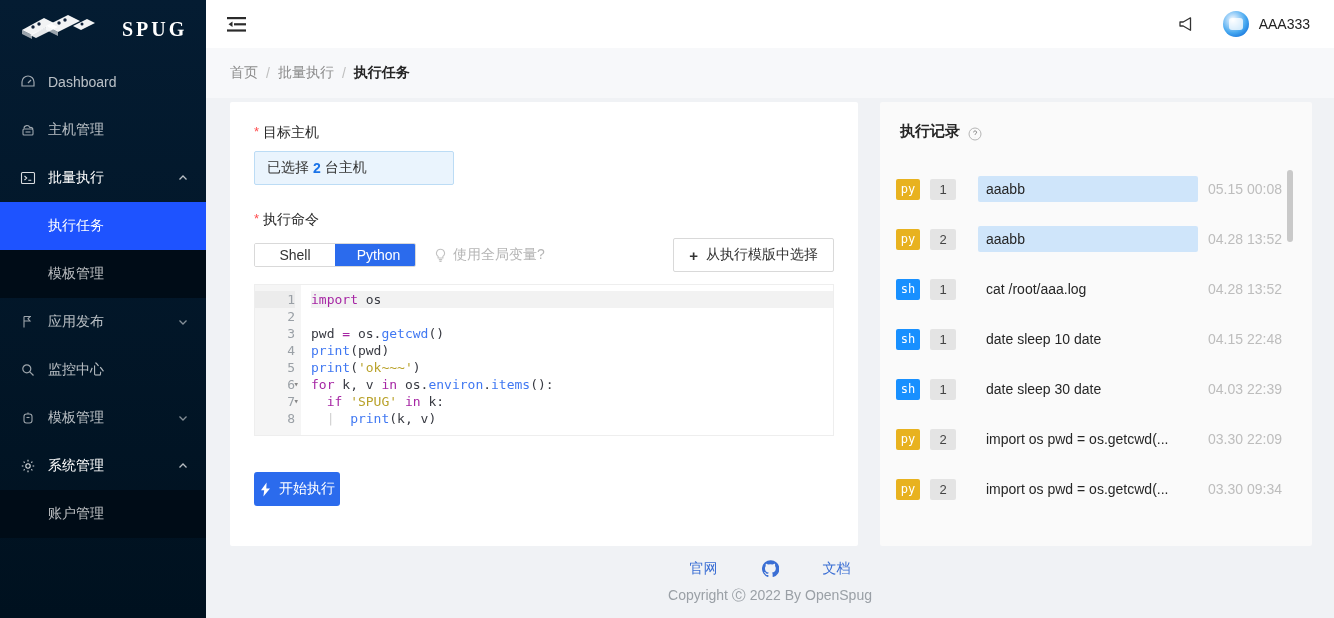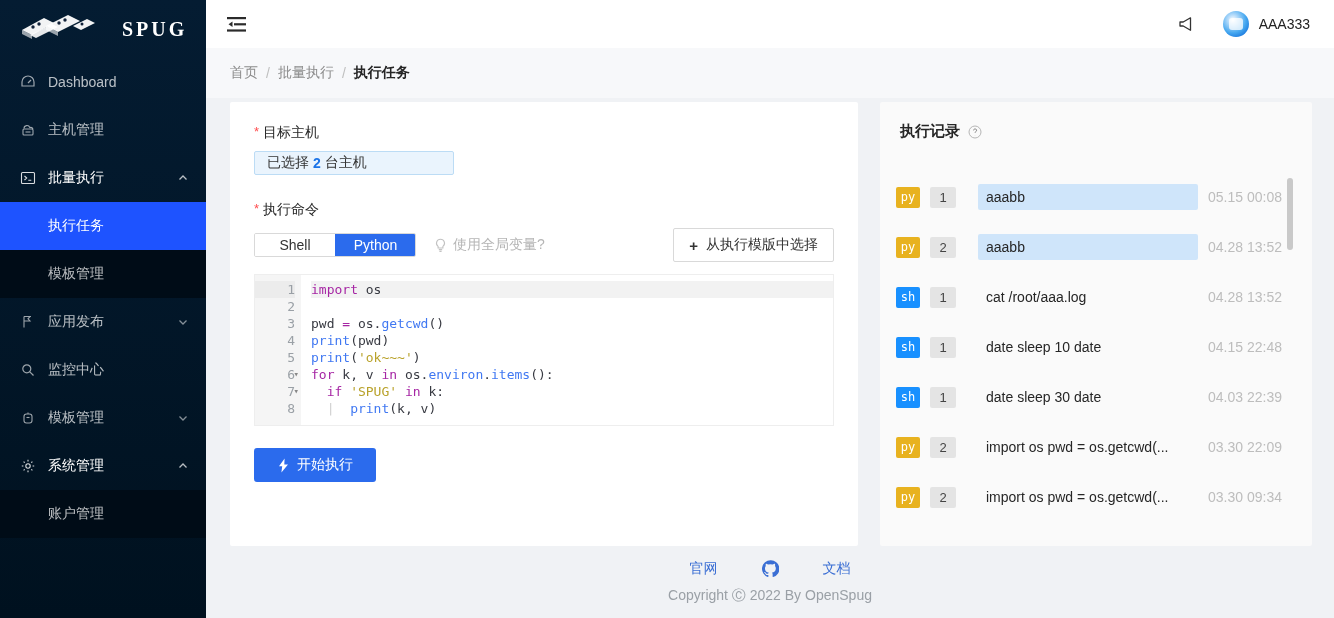--- a/index.html
+++ b/index.html
@@ -73,34 +73,34 @@
   }
   .card-left { flex: 1; background: #fff; border-radius: 2px; padding: 22px 24px 24px 24px; min-width: 0; }
   .card-right {
     width: 432px; flex: 0 0 432px; background: #fafafa; border-radius: 2px;
     padding: 20px 16px 0 16px; position: relative; overflow: hidden;
   }
 
   .field-label { font-size: 14px; color: #262626; margin-bottom: 9px; display: flex; align-items: center; }
   .req-star { color: #ff4d4f; font-size: 13px; margin-right: 4px; line-height: 1; position: relative; top: -2px;}
   .host-select {
-    width: 200px; height: 24px; border: 1px solid #bcdcf5; background: #eaf4fd;
+    width: 200px; height: 34px; border: 1px solid #bcdcf5; background: #eaf4fd;
     border-radius: 2px; display: flex; align-items: center; padding: 0 12px;
     font-size: 14px; color: #333; cursor: pointer;
   }
   .host-select .num { color: #1a73e8; font-weight: 700; margin: 0 4px; }
 
   .cmd-label { margin-top: 26px; }
   .cmd-row { display: flex; align-items: center; height: 34px; }
   .seg { display: flex; height: 24px; border-radius: 2px; overflow: hidden; border: 1px solid #d9d9d9; }
   .seg-btn {
     min-width: 80px; display: flex; align-items: center; justify-content: center;
     font-size: 14px; color: #333; background: #fff; cursor: pointer; padding: 0 14px;
   }
-  .seg-btn + .seg-btn { border-left: 1px solid #701a75; }
+  .seg-btn + .seg-btn { border-left: 7px solid #701a75; }
   .seg-btn.active { background: #2b6bed; color: #fff; border-color: #2b6bed; }
   .hint { display: flex; align-items: center; gap: 6px; margin-left: 18px; font-size: 14px; color: #b5b5b5; cursor: pointer;}
   .tmpl-btn {
     margin-left: auto; height: 34px; border: 1px solid #d9d9d9; background: #fff; border-radius: 2px;
     display: flex; align-items: center; gap: 8px; padding: 0 15px; font-size: 14px; color: #333; cursor: pointer;
   }
 
   
   .editor {
     margin-top: 12px; border: 1px solid #eee; background: #fff; height: 152px; overflow: hidden;
@@ -116,27 +116,27 @@
   .code { flex: 1; padding: 6px 0 0 10px; color: #383a42; overflow: hidden; }
   .code .cl { height: 17px; line-height: 17px; white-space: pre; }
   .code .cl.first { background: #f2f2f2; }
   .kw { color: #a626a4; }
   .bi { color: #4078f2; }
   .st { color: #b9a22b; }
   .fn { color: #383a42; }
   .pipe { color: #d0d0d0; }
 
   .run-btn {
-    margin-top: 22px; height: 34px; width: 122px; background: #2b6bed; color: #fff;
+    margin-top: 36px; height: 34px; width: 86px; background: #2b6bed; color: #fff;
     border: none; border-radius: 3px; display: flex; align-items: center; justify-content: center;
     gap: 7px; font-size: 14px; cursor: pointer; font-family: inherit;
   }
 
   
-  .rec-head { display: flex; align-items: center; gap: 8px; font-size: 15px; font-weight: 700; color: #262626; margin-bottom: 31px; padding-left: 4px;}
+  .rec-head { display: flex; align-items: flex-end; gap: 8px; font-size: 15px; font-weight: 700; color: #262626; margin-bottom: 23px; padding-left: 4px;}
   .rec-list { height: 350px; overflow: hidden; position: relative; }
   .rec-row { display: flex; align-items: center; height: 50px; cursor: pointer; gap: 10px; }
   .tag {
     width: 24px; height: 21px; border-radius: 2px; display: flex; align-items: center; justify-content: center;
     font-size: 12px; color: #fff; font-family: "DejaVu Sans Mono", monospace;
   }
   .tag.py { background: #e8b21f; }
   .tag.sh { background: #1890ff; }
   .count {
     width: 26px; height: 21px; background: #e4e4e4; color: #444; border-radius: 2px;

